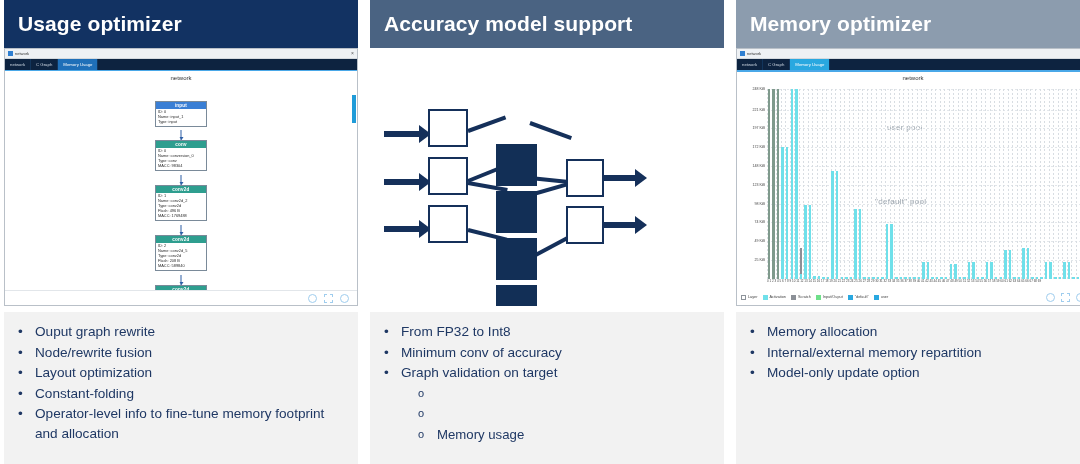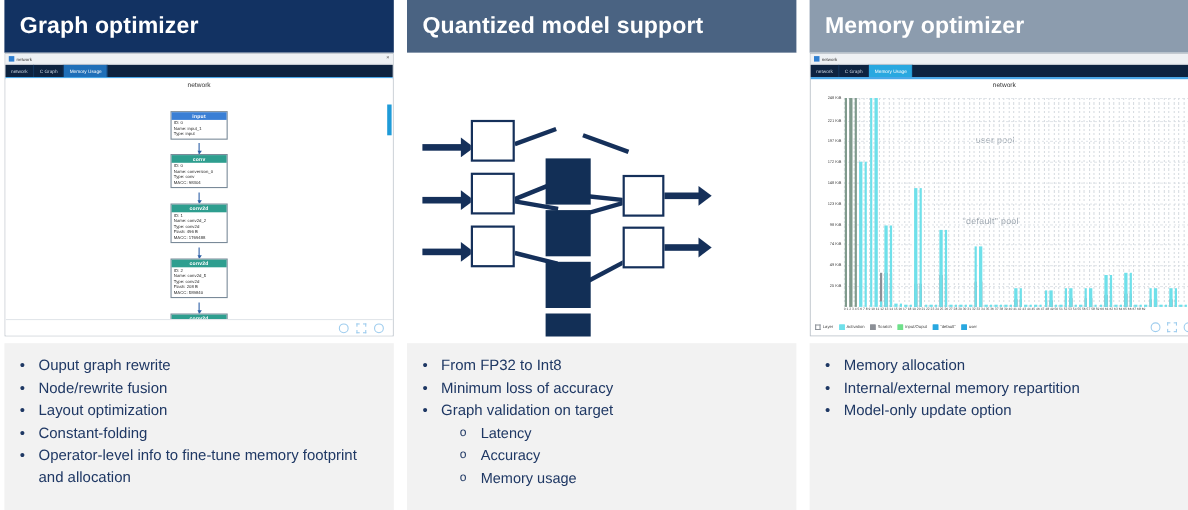--- a/index.html
+++ b/index.html
@@ -130,21 +130,21 @@
   .mtools{margin-left:auto;display:flex;gap:6px;align-items:center;}
   .mtools .zi{width:7px;height:7px;border:1px solid #9fcdee;border-radius:50%;}
   .mtools .zf{width:7px;height:7px;border:1px dashed #9fcdee;}
 </style>
 </head>
 <body>
 
 <div class="slide">
 
   <div class="col c1">
-    <div class="banner b1">Graph optimizer</div>
+    <div class="banner b1">Usage optimizer</div>
 
     <div class="visual">
       <div class="gwin">
         <div class="gtitle">
           <span class="sq"></span>
           <span class="tt">network</span>
           <span class="xx">×</span>
         </div>
         <div class="gtabs">
           <div class="gtab">network</div>
@@ -236,21 +236,21 @@
         <span class="tx">Constant-folding</span>
       </div>
       <div class="bul">
         <span class="mk">•</span>
         <span class="tx">Operator-level info to fine-tune memory footprint and allocation</span>
       </div>
     </div>
   </div>
 
   <div class="col c2">
-    <div class="banner b2">Quantized model support</div>
+    <div class="banner b2">Accuracy model support</div>
 
     <div class="visual">
       <div class="qdiag">
 
         <div class="qarrow" style="left:14px;top:83px;width:36px;"></div>
         <div class="qarrow" style="left:14px;top:131px;width:36px;"></div>
         <div class="qarrow" style="left:14px;top:178px;width:36px;"></div>
 
         <div class="qline" style="left:98px;top:81px;width:40px;height:4px;transform:rotate(-20deg);"></div>
         <div class="qline" style="left:98px;top:131px;width:40px;height:4px;transform:rotate(-22deg);"></div>
@@ -279,33 +279,31 @@
       </div>
     </div>
 
     <div class="bullets">
       <div class="bul">
         <span class="mk">•</span>
         <span class="tx">From FP32 to Int8</span>
       </div>
       <div class="bul">
         <span class="mk">•</span>
-        <span class="tx">Minimum loss of accuracy</span>
+        <span class="tx">Minimum conv of accuracy</span>
       </div>
       <div class="bul">
         <span class="mk">•</span>
         <span class="tx">Graph validation on target</span>
       </div>
       <div class="bul sub">
         <span class="mk">o</span>
-        <span class="tx">Latency</span>
       </div>
       <div class="bul sub">
         <span class="mk">o</span>
-        <span class="tx">Accuracy</span>
       </div>
       <div class="bul sub">
         <span class="mk">o</span>
         <span class="tx">Memory usage</span>
       </div>
     </div>
   </div>
 
   <div class="col c3">
     <div class="banner b3">Memory optimizer</div>

